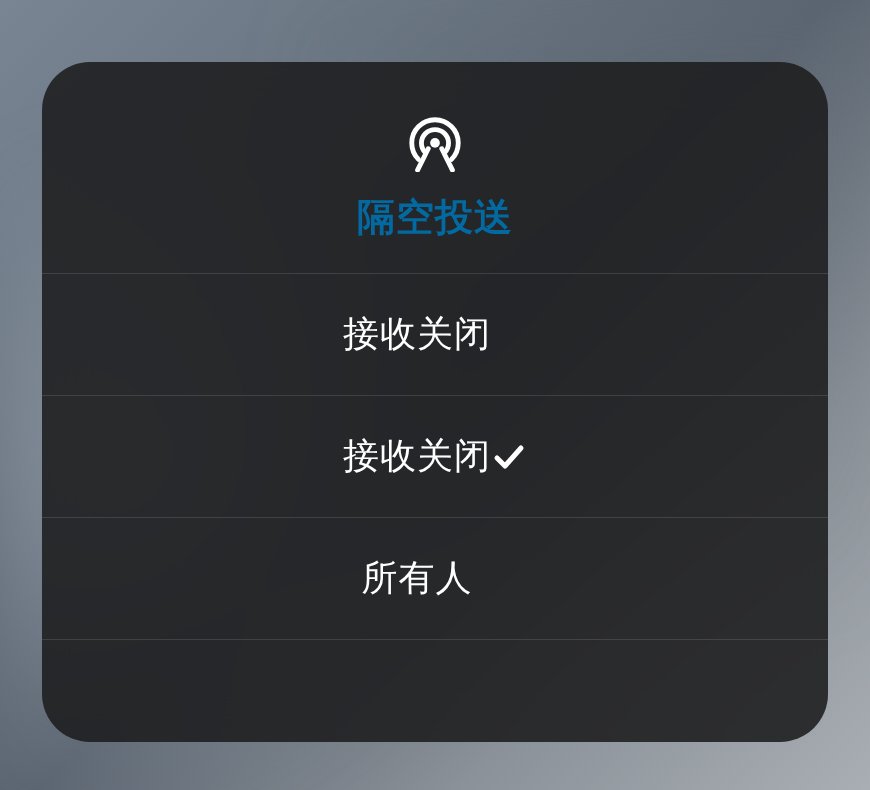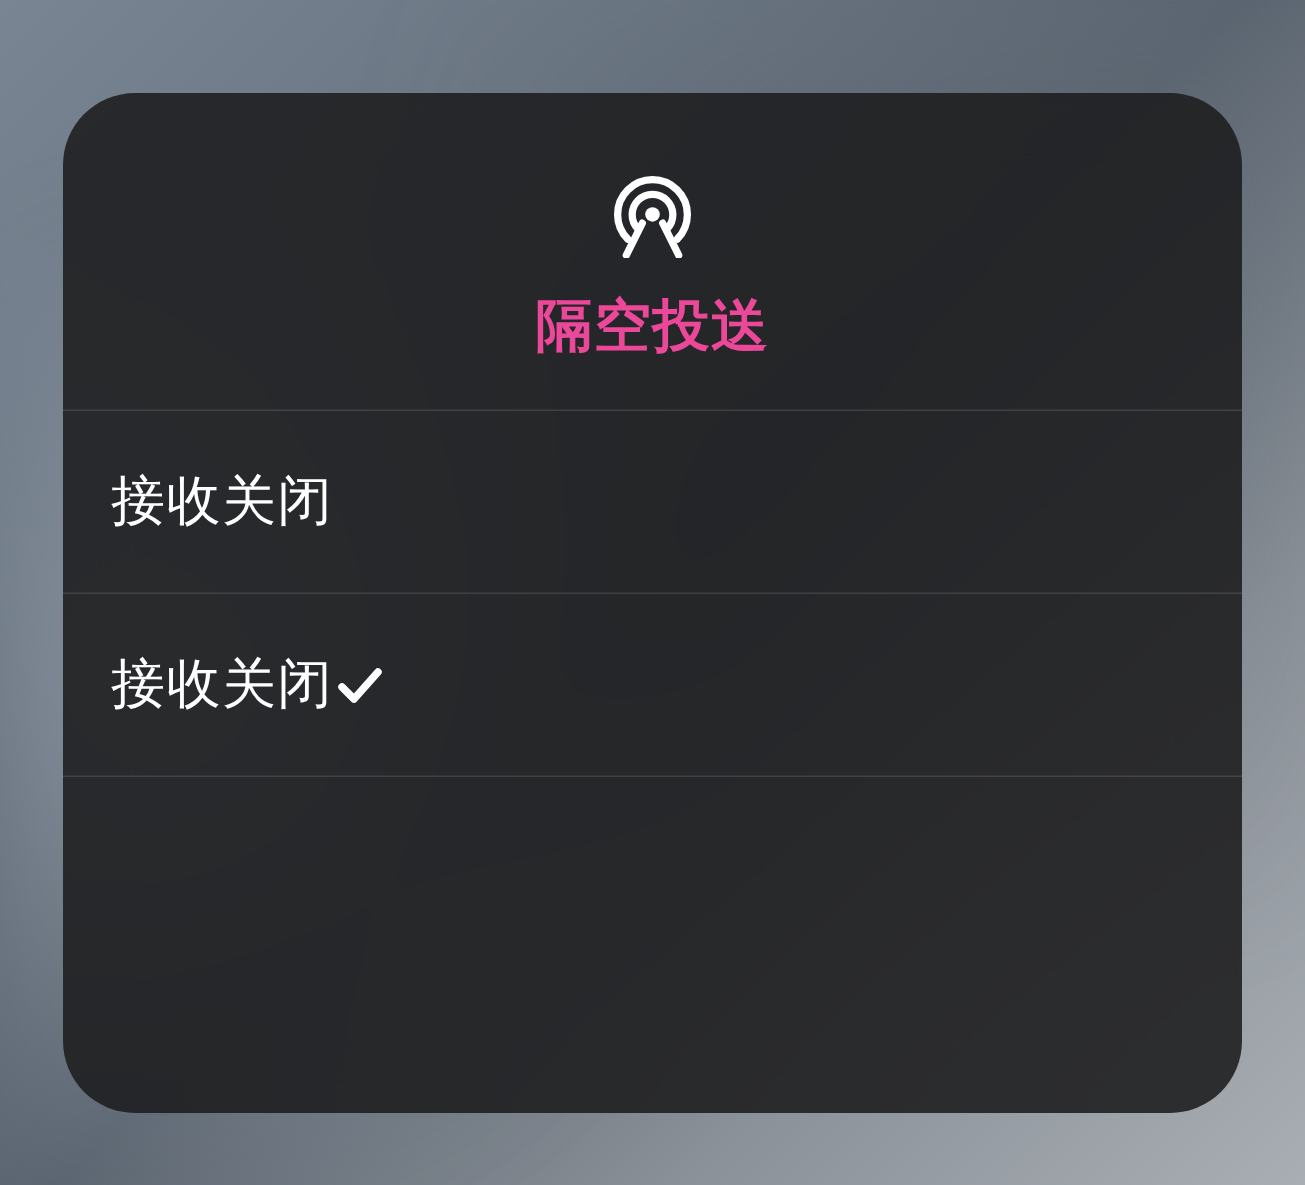--- a/index.html
+++ b/index.html
@@ -47,35 +47,35 @@
       border-bottom: 1px solid rgba(255, 255, 255, 0.12);
     }
     
     .airdrop-icon {
       width: 62px;
       height: 62px;
       margin-bottom: 20px;
     }
     
     .title {
-      color: #ec4899;
+      color: #0369a1;
       font-size: 38px;
       font-weight: 600;
       letter-spacing: 1px;
     }
     
     .option-list {
       display: flex;
       flex-direction: column;
     }
     
     .option {
       display: flex;
       align-items: center;
-      justify-content: flex-start;
+      justify-content: center;
       padding: 0 32px;
       height: 122px;
       border-bottom: 1px solid rgba(255, 255, 255, 0.12);
       cursor: pointer;
     }
     
     .option-label {
       color: #ffffff;
       font-size: 36px;
       font-weight: 400;
@@ -123,16 +123,24 @@
 
     <div class="option">
       <span class="option-label">接收关闭</span>
       <span class="checkmark">
         <svg viewBox="0 0 36 36" fill="none" stroke="#ffffff" stroke-width="5" stroke-linecap="round" stroke-linejoin="round">
           <path d="M 6 19 L 14 27 L 30 9"></path>
         </svg>
       </span>
     </div>
 
+    <div class="option">
+      <span class="option-label">所有人</span>
+      <span class="checkmark hidden">
+        <svg viewBox="0 0 36 36" fill="none" stroke="#ffffff" stroke-width="5" stroke-linecap="round" stroke-linejoin="round">
+          <path d="M 6 19 L 14 27 L 30 9"></path>
+        </svg>
+      </span>
+    </div>
 
   </div>
 
 </div>
 
 </body></html>

